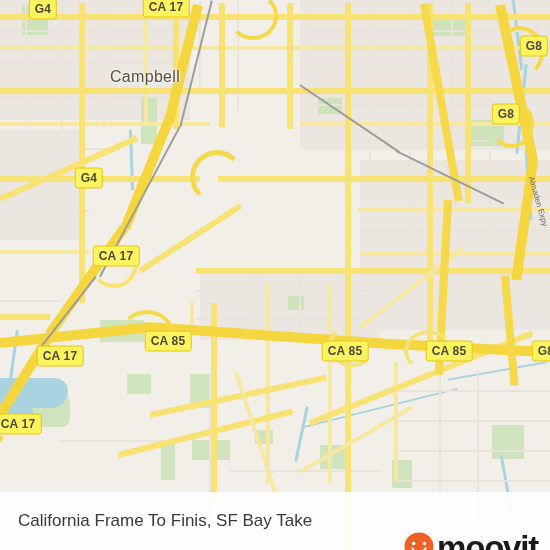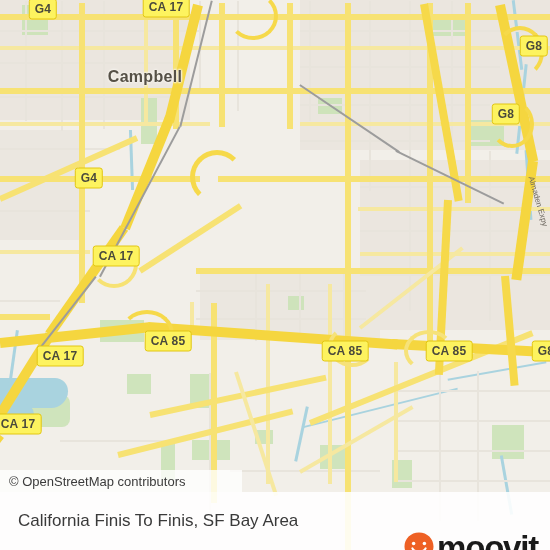--- a/index.html
+++ b/index.html
@@ -96,21 +96,20 @@
   .place-label {
     position: absolute;
     color: #555046;
     font-size: 16px;
     letter-spacing: .3px;
     white-space: nowrap;
     transform: translate(-50%, -50%);
     text-shadow:
       1px 0 2px #f5f2ec, -1px 0 2px #f5f2ec,
       0 1px 2px #f5f2ec, 0 -1px 2px #f5f2ec;
-    font-weight: bold;
   }
   .street-label {
     position: absolute;
     color: #6d6860;
     font-size: 8px;
     white-space: nowrap;
     transform-origin: 0 50%;
   }
 
   
@@ -383,26 +382,23 @@
     <div class="shield" style="left:168px;top:341px;">CA 85</div>
     <div class="shield" style="left:345px;top:351px;">CA 85</div>
     <div class="shield" style="left:449px;top:351px;">CA 85</div>
     <div class="shield" style="left:546px;top:351px;">G8</div>
     <div class="shield" style="left:60px;top:356px;">CA 17</div>
     <div class="shield" style="left:18px;top:424px;">CA 17</div>
 
   </div>
 
 
-  <div id="attrib">
-    <span id="attrib-text">© OpenStreetMap contributors</span>
-  </div>
 
   <div id="footer">
-    <div id="footer-title">California Finis To Finis, SF Bay Area</div>
+    <div id="footer-title">California Frame To Finis, SF Bay Take</div>
     <div id="brand">
       <span>
         <svg width="32" height="40" viewBox="0 0 32 40" aria-hidden="true">
           <path d="M16 1.5 C7.7 1.5 1.5 7.8 1.5 15.5 C1.5 24 11 33 16 38.5 C21 33 30.5 24 30.5 15.5 C30.5 7.8 24.3 1.5 16 1.5 Z" fill="#ee6024"></path>
           <circle cx="10.6" cy="12.4" r="1.75" fill="#ffffff"></circle>
           <circle cx="21.4" cy="12.4" r="1.75" fill="#ffffff"></circle>
           <path d="M9.4 17.4 C11.4 21.6 20.6 21.6 22.6 17.4" fill="none" stroke="#ffffff" stroke-width="2.1" stroke-linecap="round"></path>
         </svg>
       </span>
       <span id="brand-name">moovit</span>

